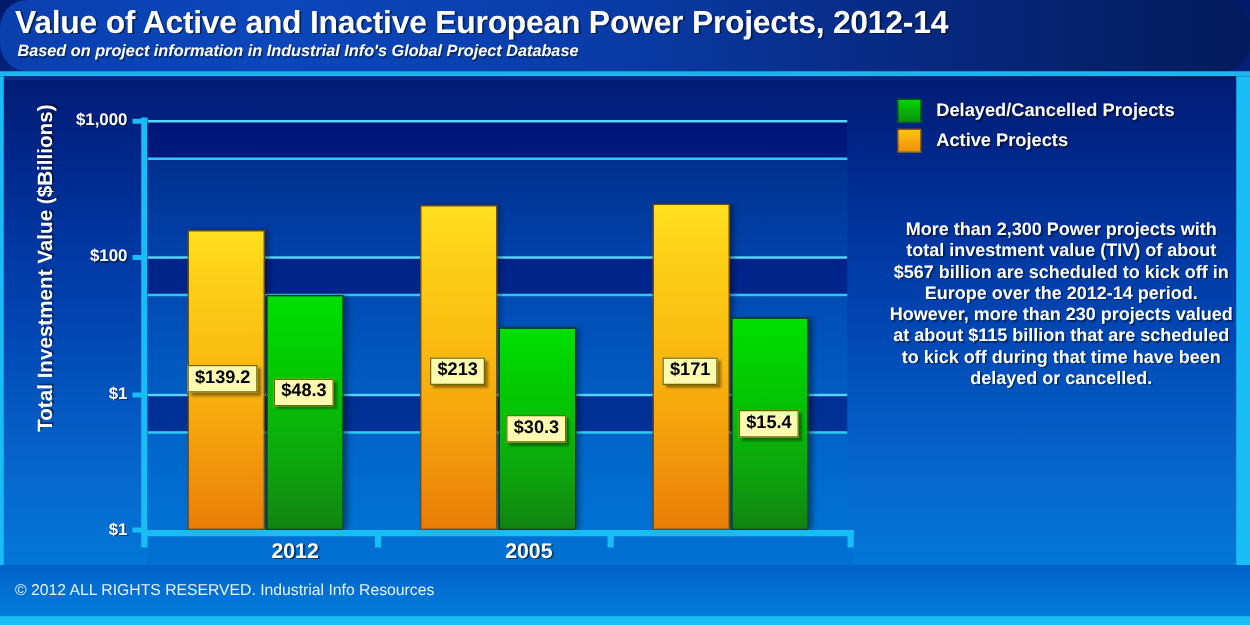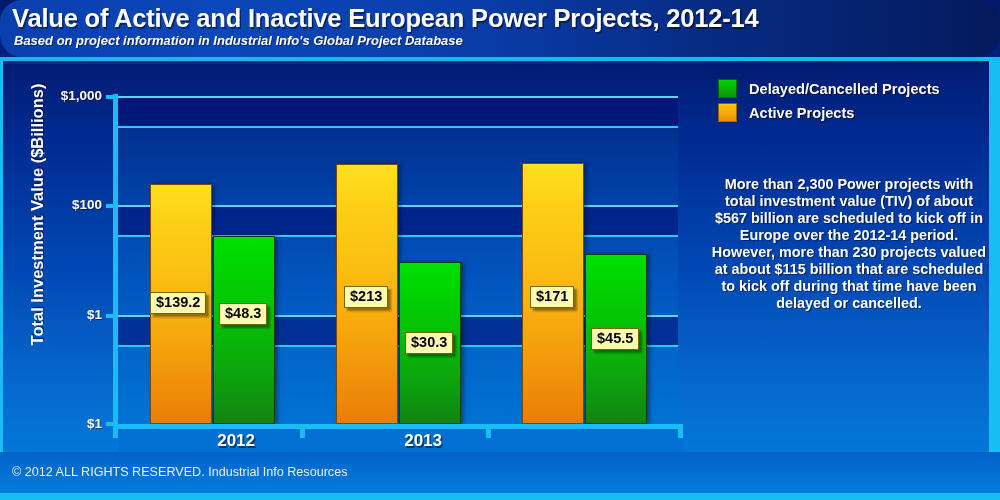--- a/index.html
+++ b/index.html
@@ -131,31 +131,31 @@
     <div class="bar active" style="left:404px;width:62px;top:67px;height:261px"></div>
     <div class="bar delayed" style="left:467px;width:62px;top:158px;height:170px"></div>
 
     <div class="datalabel" style="left:32px;top:196px">$139.2</div>
     <div class="datalabel" style="left:101px;top:207px">$48.3</div>
 
     <div class="datalabel" style="left:226px;top:190px">$213</div>
     <div class="datalabel" style="left:287px;top:236px">$30.3</div>
 
     <div class="datalabel" style="left:412px;top:190px">$171</div>
-    <div class="datalabel" style="left:473px;top:232px">$45.5</div>
+    <div class="datalabel" style="left:473px;top:232px">$15.4</div>
   </div>
 
   <div id="xaxis-band"></div>
   <div id="xaxis-line"></div>
   <div class="xtick" style="left:113px"></div>
   <div class="xtick" style="left:300px"></div>
   <div class="xtick" style="left:486px"></div>
   <div class="xtick" style="left:678px"></div>
   <div class="xlabel" style="left:155px;width:100px">2012</div>
-  <div class="xlabel" style="left:342px;width:100px">2013</div>
+  <div class="xlabel" style="left:342px;width:100px">2005</div>
 
   <div id="legend">
     <div class="legend-row">
       <span class="legend-swatch" style="background:linear-gradient(180deg,#00d400,#0f920f)"></span>
       <span class="legend-label">Delayed/Cancelled Projects</span>
     </div>
     <div class="legend-row">
       <span class="legend-swatch" style="background:linear-gradient(180deg,#ffc50d,#ef8f09)"></span>
       <span class="legend-label">Active Projects</span>
     </div>

